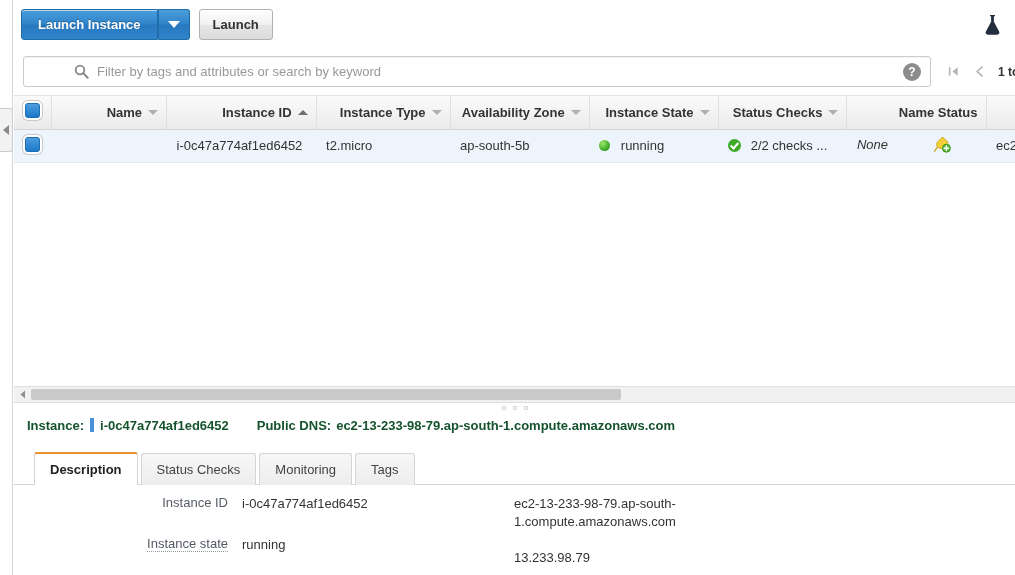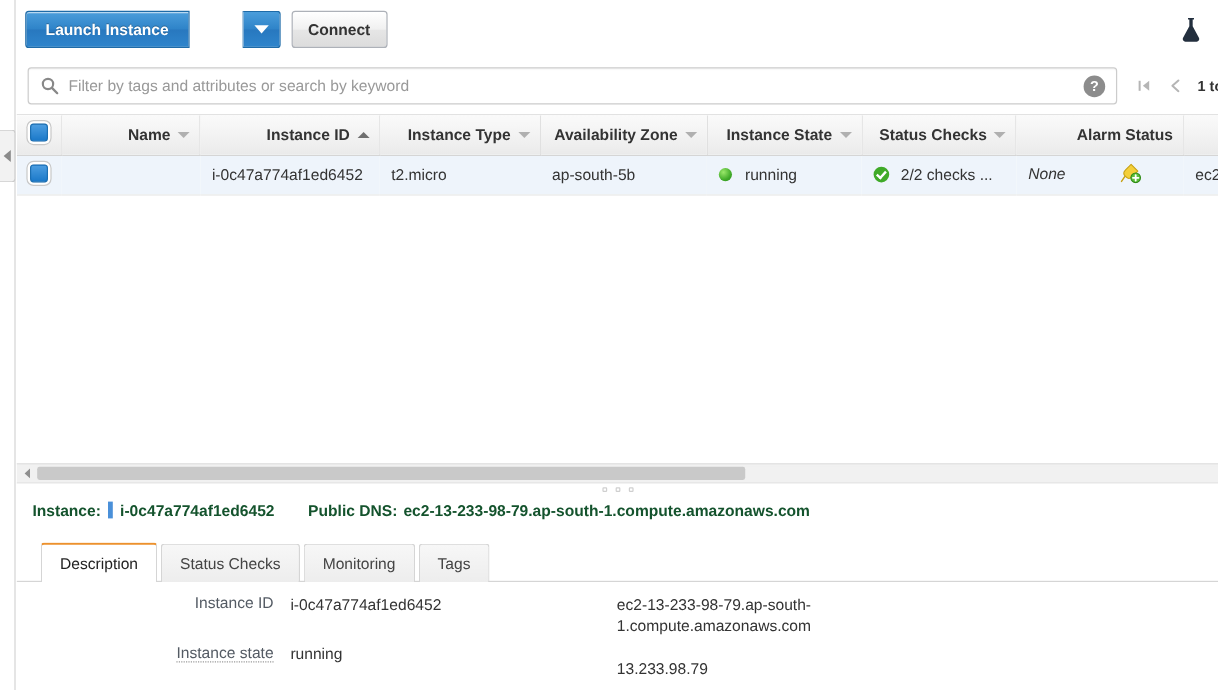--- a/index.html
+++ b/index.html
@@ -47,21 +47,21 @@
     border-radius: 3px;
     background: linear-gradient(to bottom, #ffffff 0%, #f0f0f0 50%, #e6e6e6 51%, #dcdcdc 100%);
     color: #333333;
     font-size: 13px; font-weight: bold;
     padding: 0 13px;
     display: flex; align-items: center; justify-content: center;
     cursor: pointer;
     white-space: nowrap;
     box-shadow: 0 1px 0 rgba(255,255,255,0.6) inset;
   }
-  .btn-group { display: flex; margin-right: 9px; gap: 44px; }
+  .btn-group { display: flex; margin-right: 9px; }
   .btn-primary {
     background: linear-gradient(to bottom, #4b9ddb 0%, #2f84c9 48%, #2878bf 52%, #2f85cc 100%);
     border: 1px solid #1e6ba8;
     color: #ffffff;
     font-weight: bold;
     border-radius: 3px 0 0 3px;
     padding: 0 16px;
     text-shadow: 0 -1px 0 rgba(0,0,0,0.28);
   }
   .btn-primary-caret {
@@ -103,20 +103,21 @@
   .search-wrap {
     position: relative;
     flex: 0 0 auto;
     width: 908px;
     height: 31px;
     background: #ffffff;
     border: 1px solid #cccccc;
     border-radius: 3px;
     display: flex; align-items: center;
     box-shadow: 0 1px 1px rgba(0,0,0,0.05) inset;
+    padding-left: 40px;
   }
   .search-icon { margin-left: 10px; margin-right: 8px; flex: 0 0 auto; display:flex; }
   .search-input {
     flex: 1; border: none; outline: none; background: transparent;
     font-family: "Liberation Sans", sans-serif;
     font-size: 13px; color: #333;
     padding: 0;
   }
   .search-input::placeholder { color: #999999; }
   .help-badge {
@@ -257,21 +258,21 @@
     background: linear-gradient(to bottom,#f7f7f7,#ededed);
     border: 1px solid #d5d5d5;
     border-bottom: none;
     border-radius: 3px 3px 0 0;
     margin-right: 3px;
     cursor: pointer;
     position: relative; top: 1px;
   }
   .tab.active {
     background: #ffffff;
-    font-weight: normal; color: #222222;
+    font-weight: bold; color: #222222;
     border-top: 2px solid #ec912d;
     height: 33px;
     z-index: 2;
   }
 
   
   .detail-panel {
     position: absolute; left: 14px; top: 485px; right: 0; bottom: 0;
     background: #ffffff; overflow: hidden;
   }
@@ -302,21 +303,21 @@
     </div>
   </div>
 
   <div class="toolbar">
     <div class="btn-group">
       <div class="btn btn-primary">Launch Instance</div>
       <div class="btn-primary-caret">
         <span class="caret-white"></span>
       </div>
     </div>
-    <div class="btn btn-plain">Connect</div>
+    <div class="btn btn-plain">Launch</div>
 
     <div class="flask-btn">
       <svg width="19" height="22" viewBox="0 0 19 22">
         <path d="M7 1 h5 v1.2 h-1.1 v5.6 l5.2 9.6 a2.2 2.2 0 0 1 -1.9 3.3 H4.8 a2.2 2.2 0 0 1 -1.9 -3.3 L8.1 7.8 V2.2 H7 Z" fill="#232f3e"></path>
       </svg>
     </div>
   </div>
 
   <div class="filterbar">
     <div class="search-wrap">
@@ -383,21 +384,21 @@
             </div>
           </th>
           <th style="width:125px">
             <div class="thwrap">
               <span>Status Checks</span>
               <span class="sort-caret-down"></span>
             </div>
           </th>
           <th style="width:135px">
             <div class="thwrap">
-              <span>Alarm Status</span>
+              <span>Name Status</span>
             </div>
           </th>
           <th style="width:240px">
             <div class="thwrap">
               <span>Public DNS</span>
             </div>
           </th>
         </tr>
       </thead>
       <tbody>

